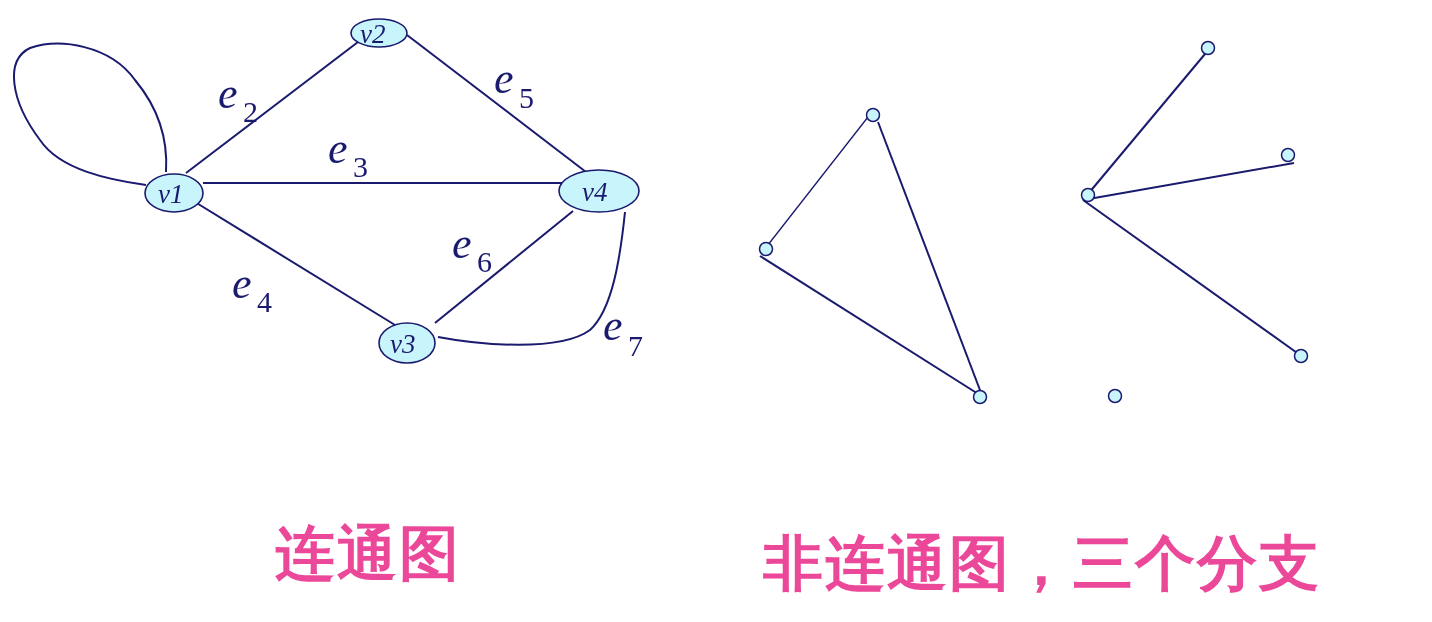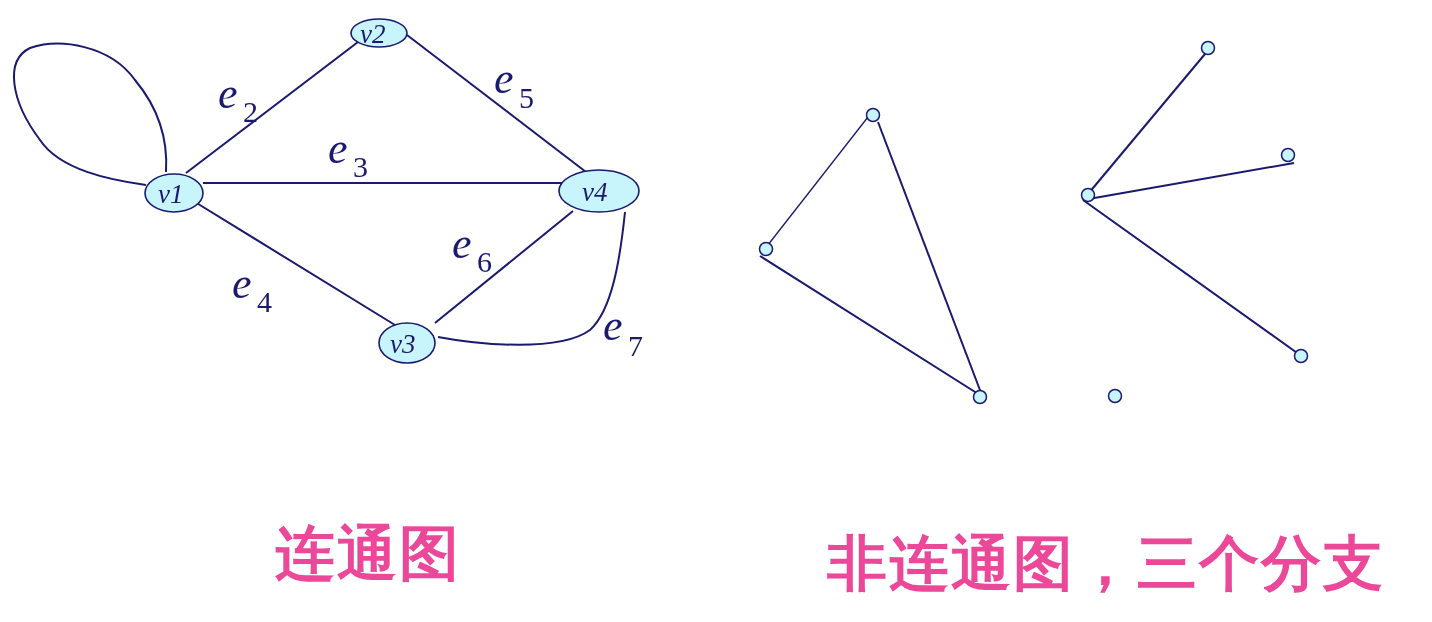--- a/index.html
+++ b/index.html
@@ -98,13 +98,13 @@
       <circle class="dot" cx="1301" cy="356" r="6.5"></circle>
     </g>
 
     <g>
       <circle class="dot" cx="1115" cy="396" r="6.5"></circle>
     </g>
   </g>
 </svg>
 
 <div class="caption" style="left:275px;top:514px;">连通图</div>
-<div class="caption" style="left:827px;top:524px;">非连通图，三个分支</div>
+<div class="caption" style="left:763px;top:524px;">非连通图，三个分支</div>
 
 </body></html>

